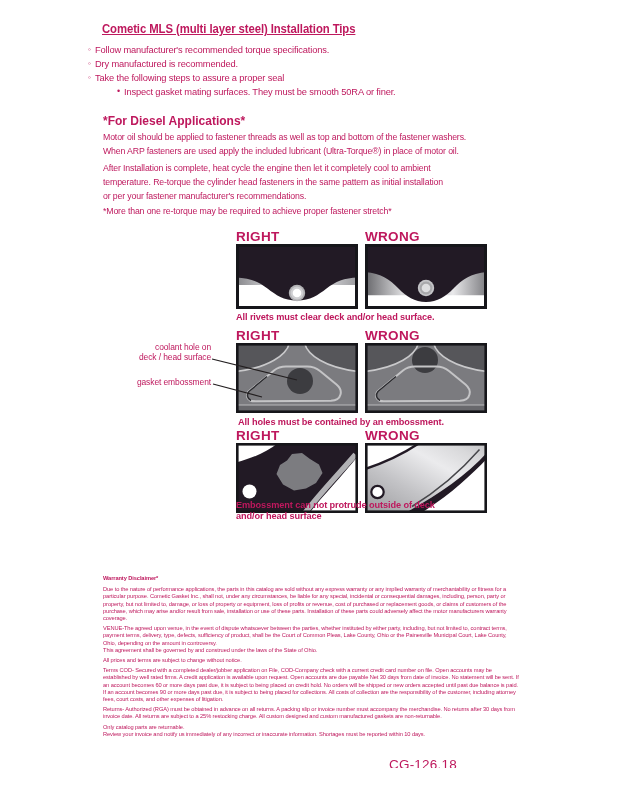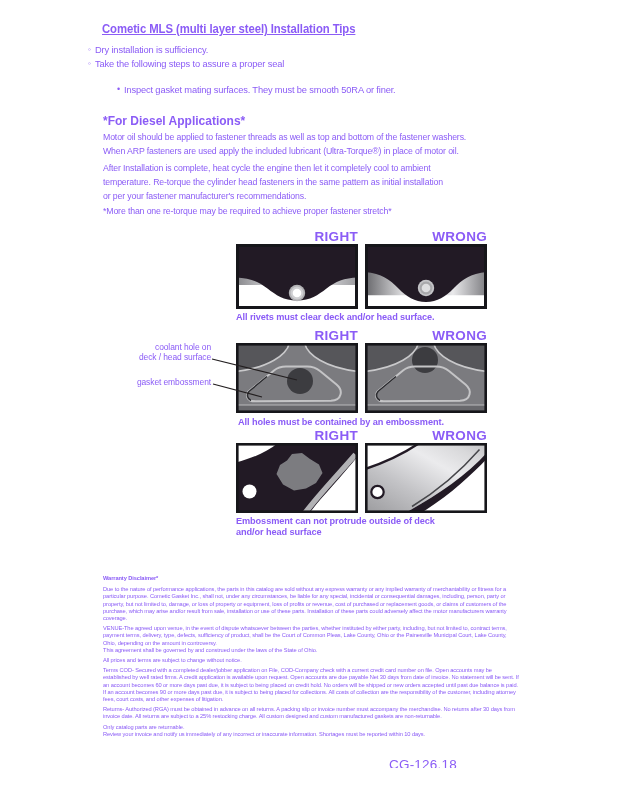--- a/index.html
+++ b/index.html
@@ -1,43 +1,43 @@
 <!DOCTYPE html>
 <html><head>
 <meta charset="utf-8">
 <style>
   html,body{margin:0;padding:0;background:#fff;}
   .page{
     position:relative;width:618px;height:768px;background:#ffffff;
-    font-family:"Liberation Sans","DejaVu Sans",sans-serif;color:#8b5cf6;
+    font-family:"Liberation Sans","DejaVu Sans",sans-serif;color:#be185d;
     overflow:hidden;
   }
   .abs{position:absolute;}
   .cond{transform:scaleX(0.94);transform-origin:left top;}
   
   .title{
     left:102px;top:21px;font-size:13.5px;font-weight:bold;
     text-decoration:underline;white-space:nowrap;
     transform:scaleX(0.84);transform-origin:left top;letter-spacing:-0.1px;
   }
   
   .bullets{left:88px;top:43px;font-size:9.3px;line-height:13.5px;letter-spacing:-0.15px;width:520px;}
   .b-line{white-space:nowrap;}
   .b-line .mark{display:inline-block;width:7px;font-size:8px;vertical-align:0.5px;}
-  .b-sub{padding-left:29px;margin-top:12px;}
+  .b-sub{padding-left:29px;}
   .b-sub .mark{width:7px;font-size:9px;}
   
   .diesel-h{left:103px;top:114px;font-size:12px;font-weight:bold;white-space:nowrap;}
   .para{left:103px;width:520px;font-size:9.3px;line-height:13.8px;letter-spacing:-0.15px;white-space:pre-line;}
   .p1{top:131px;}
   .p2{top:162px;}
   .note{top:205px;}
   
   .fig{left:0;top:0;width:618px;}
-  .fig-h{position:absolute;width:122px;text-align:right;font-size:13.5px;font-weight:bold;letter-spacing:0.3px;}
+  .fig-h{position:absolute;width:122px;text-align:left;font-size:13.5px;font-weight:bold;letter-spacing:0.3px;}
   .fh-right{left:236px;top:0;}
   .fh-wrong{left:365px;top:0;}
   .panel{position:absolute;top:15px;width:122px;}
   .panel svg{display:block;}
   .pn-right{left:236px;}
   .pn-wrong{left:365px;}
   .fig-cap{position:absolute;font-weight:bold;font-size:9.2px;line-height:10.5px;letter-spacing:-0.1px;white-space:pre-line;}
   
   .callout{
     position:absolute;left:40px;width:171px;text-align:right;
@@ -56,21 +56,22 @@
   .footer{left:389px;top:757px;font-size:13.5px;letter-spacing:0.2px;white-space:nowrap;}
 </style>
 </head>
 <body>
 
 <div class="page">
 
   <div class="abs title">Cometic MLS (multi layer steel) Installation Tips</div>
 
   <div class="abs bullets">
-    <div class="b-line"><span class="mark">◦</span><span>Dry installation is sufficiency.</span></div>
+    <div class="b-line"><span class="mark">◦</span><span>Follow manufacturer's recommended torque specifications.</span></div>
+    <div class="b-line"><span class="mark">◦</span><span>Dry manufactured is recommended.</span></div>
     <div class="b-line"><span class="mark">◦</span><span>Take the following steps to assure a proper seal</span></div>
     <div class="b-line b-sub"><span class="mark">•</span><span>Inspect gasket mating surfaces.  They must be smooth 50RA or finer.</span></div>
   </div>
 
   <div class="abs diesel-h">*For Diesel Applications*</div>
   <div class="abs para p1 cond">Motor oil should be applied to fastener threads as well as top and bottom of the fastener washers.
 When ARP fasteners are used apply the included lubricant (Ultra-Torque®) in place of motor oil.</div>
   <div class="abs para p2 cond">After Installation is complete, heat cycle the engine then let it completely cool to ambient
 temperature. Re-torque the cylinder head fasteners in the same pattern as initial installation
 or per your fastener manufacturer's recommendations.</div>
@@ -195,21 +196,21 @@
         </defs>
         <rect width="122" height="70" fill="#ffffff"></rect>
         <path d="M0,26 C20,19.5 38,11 54.5,0 H122 V9.5 C101,33.5 68.5,54.5 40,70 H0 Z" fill="url(#f3s)"></path>
         <path d="M0,26 C20,19.5 38,11 54.5,0" fill="none" stroke="#221a25" stroke-width="2.4"></path>
         <path d="M122,9.5 C101,33.5 68.5,54.5 40,70 L56,70 C83,53.5 106,32.5 122,15.5 Z" fill="#221a25"></path>
         <path d="M47,63.5 C73,47.5 97,26.5 114.5,6.5" fill="none" stroke="#46464a" stroke-width="1.5"></path>
         <circle cx="12.5" cy="49" r="6.2" fill="#ffffff" stroke="#221a25" stroke-width="2.2"></circle>
         <rect x="1.3" y="1.3" width="119.4" height="67.4" fill="none" stroke="#16161a" stroke-width="2.6"></rect>
       </svg>
     </div>
-    <div class="fig-cap" style="left:236px;top:88px;">Embossment can not protrude outside of deck
+    <div class="fig-cap" style="left:236px;top:72px;">Embossment can not protrude outside of deck
 and/or head surface</div>
   </div>
 
   <svg class="leader-overlay" width="618" height="800" viewBox="0 0 618 800">
     <line x1="212" y1="359" x2="297" y2="380" stroke="#231f20" stroke-width="1.1"></line>
     <line x1="213" y1="384" x2="262" y2="397" stroke="#231f20" stroke-width="1.1"></line>
   </svg>
 
   <div class="abs legal">
     <div class="legal-h">Warranty Disclaimer*</div>

